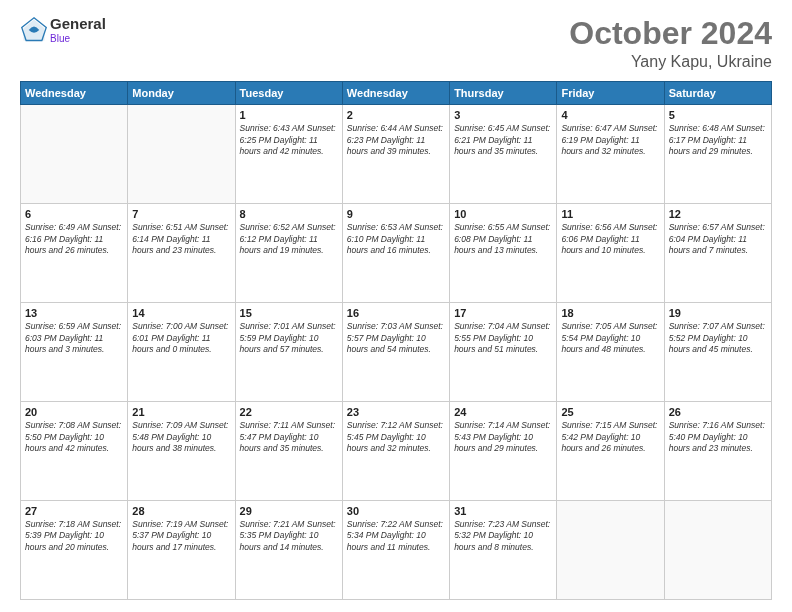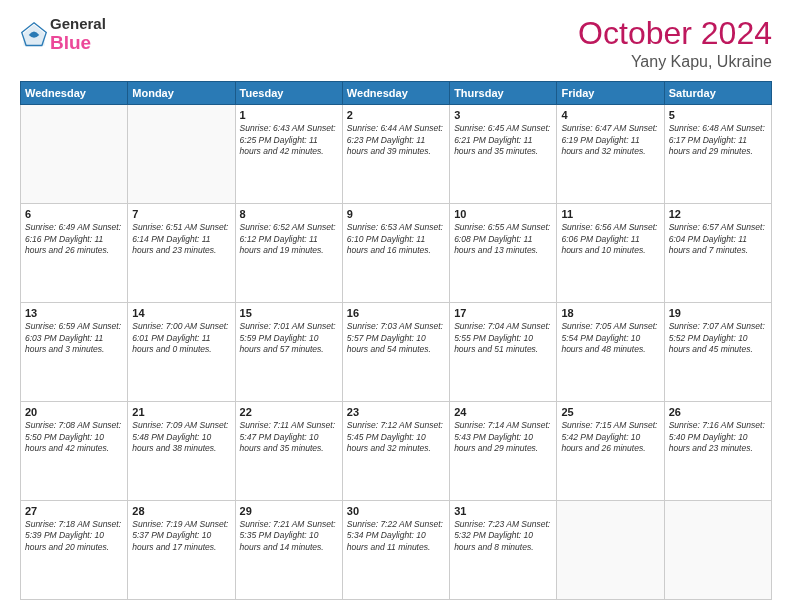--- a/index.html
+++ b/index.html
@@ -32,36 +32,36 @@
       display: flex;
       flex-direction: column;
       line-height: 1.1;
     }
     .logo-general {
       font-size: 15px;
       font-weight: bold;
       color: #333;
     }
     .logo-blue {
-      font-size: 19px;
-      font-weight: bold;
-      color: #ec4899;
+      font-size: 10px;
+      font-weight: normal;
+      color: #6d28d9;
     }
     .logo-icon {
       width: 28px;
       height: 28px;
       margin-right: 2px;
     }
     .title-block {
       text-align: right;
     }
     .title-month {
       font-size: 32px;
-      font-weight: 400;
-      color: #be185d;
+      font-weight: 700;
+      color: #737373;
       line-height: 1.1;
     }
     .title-location {
       font-size: 16px;
       color: #555;
       margin-top: 2px;
     }
     .calendar {
       flex: 1;
       border: 1px solid #ccc;

